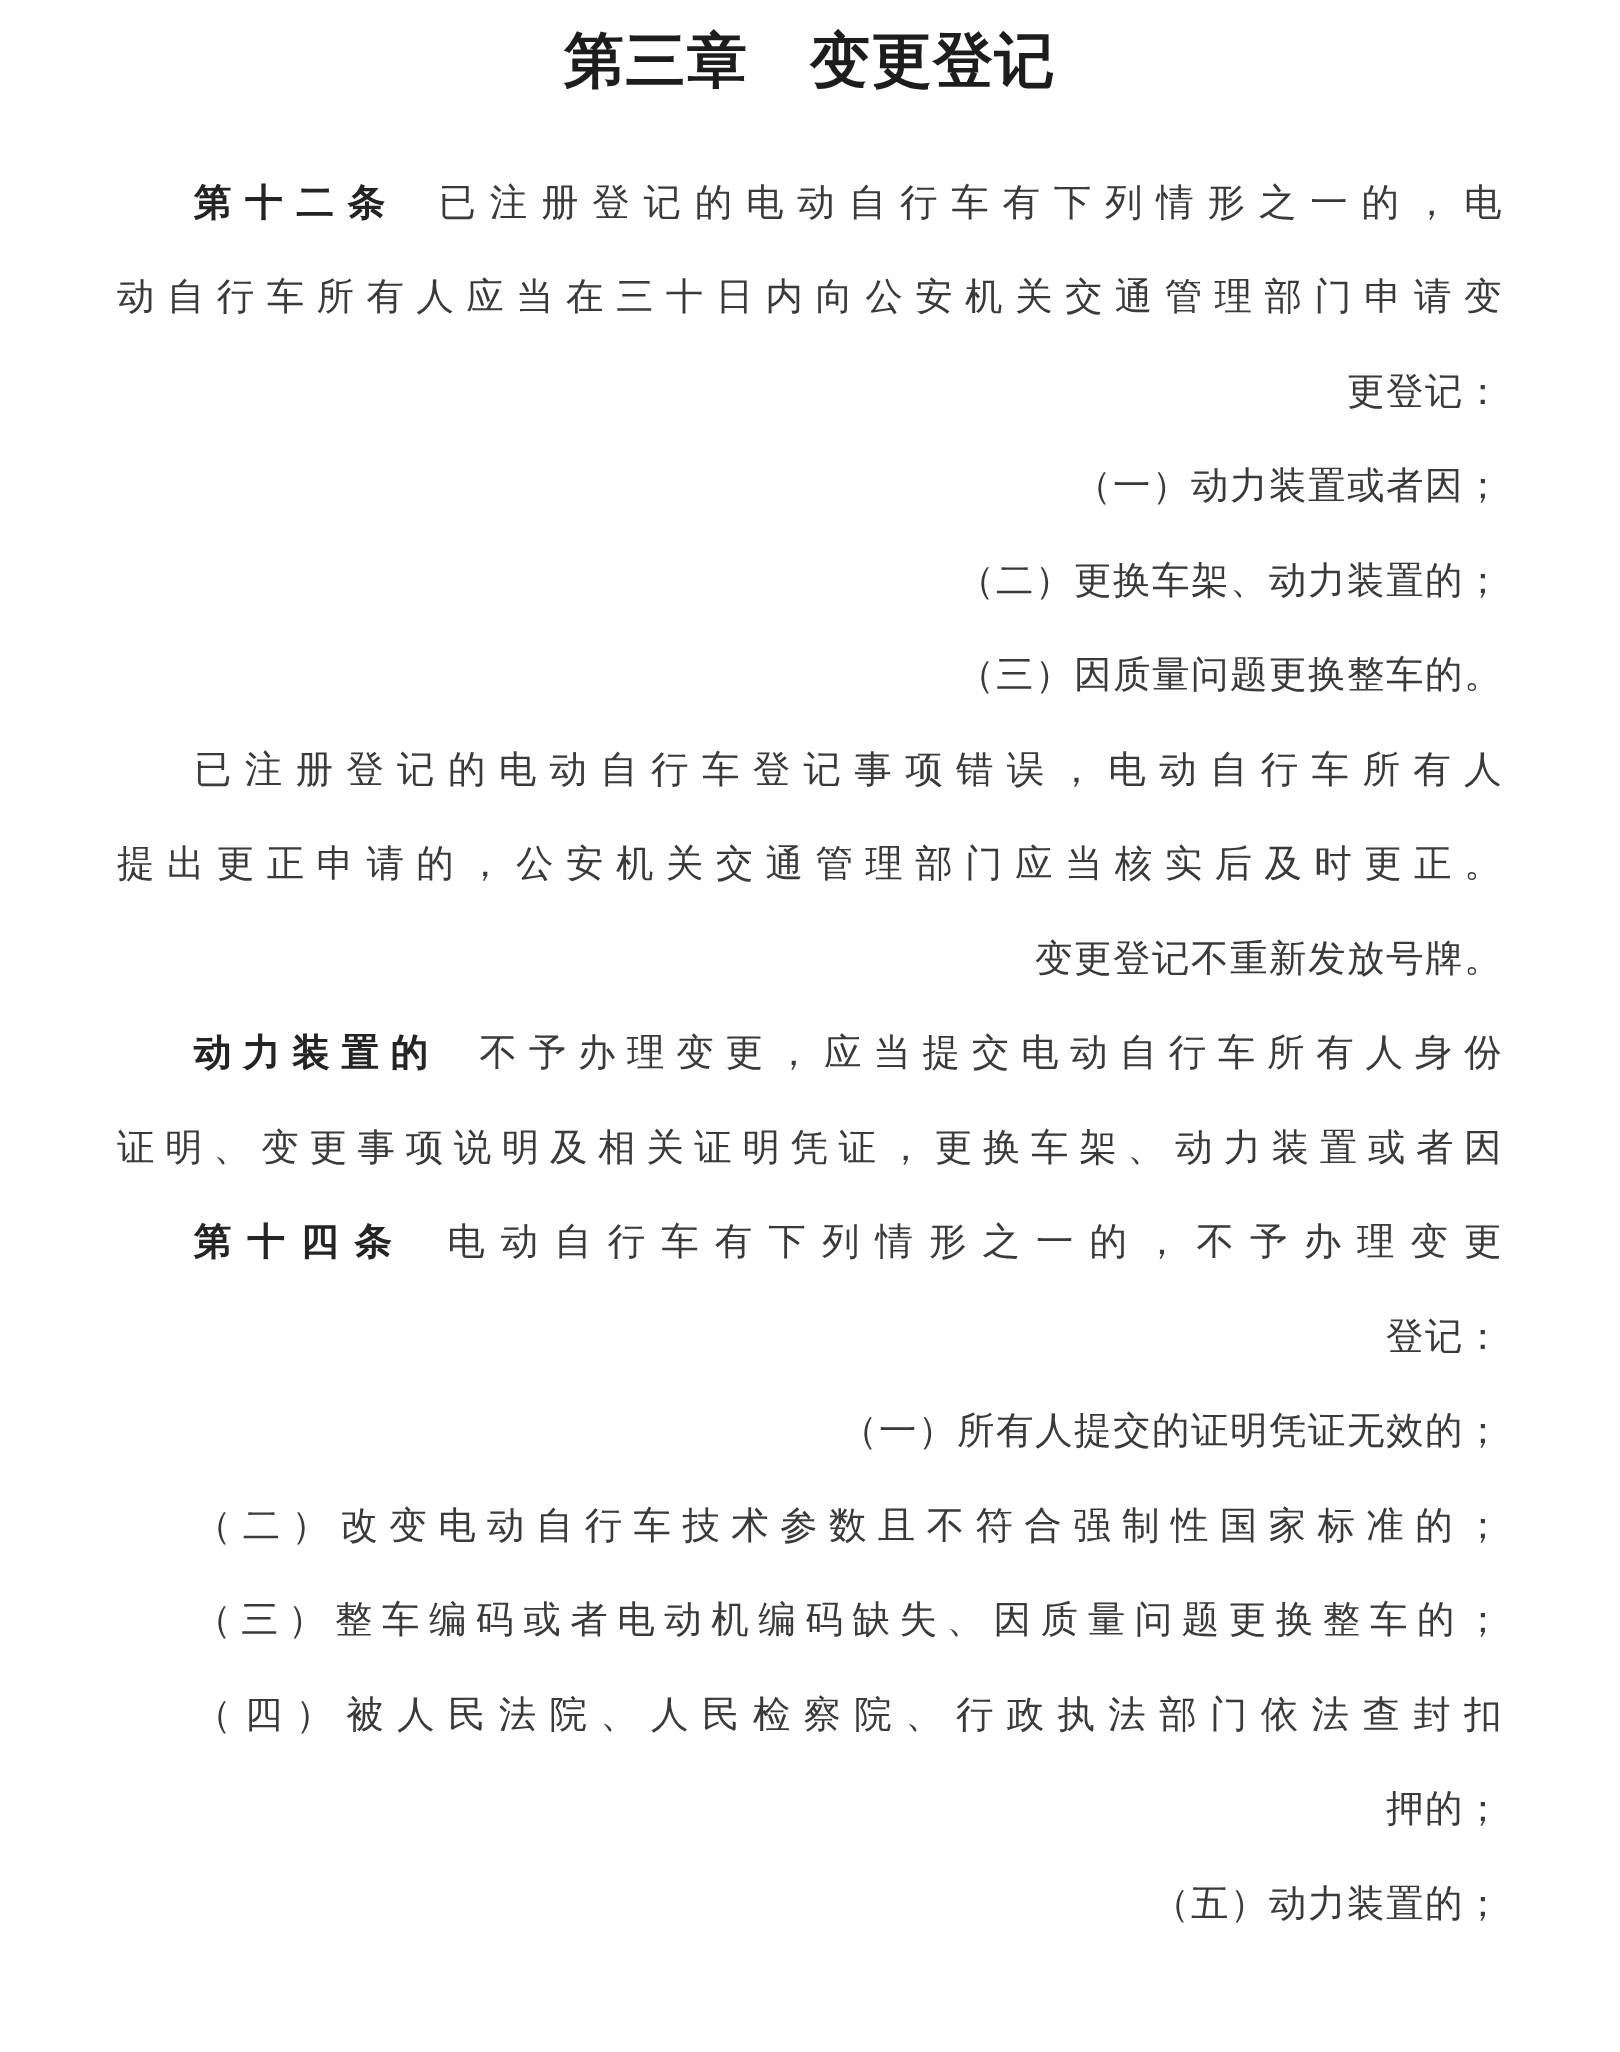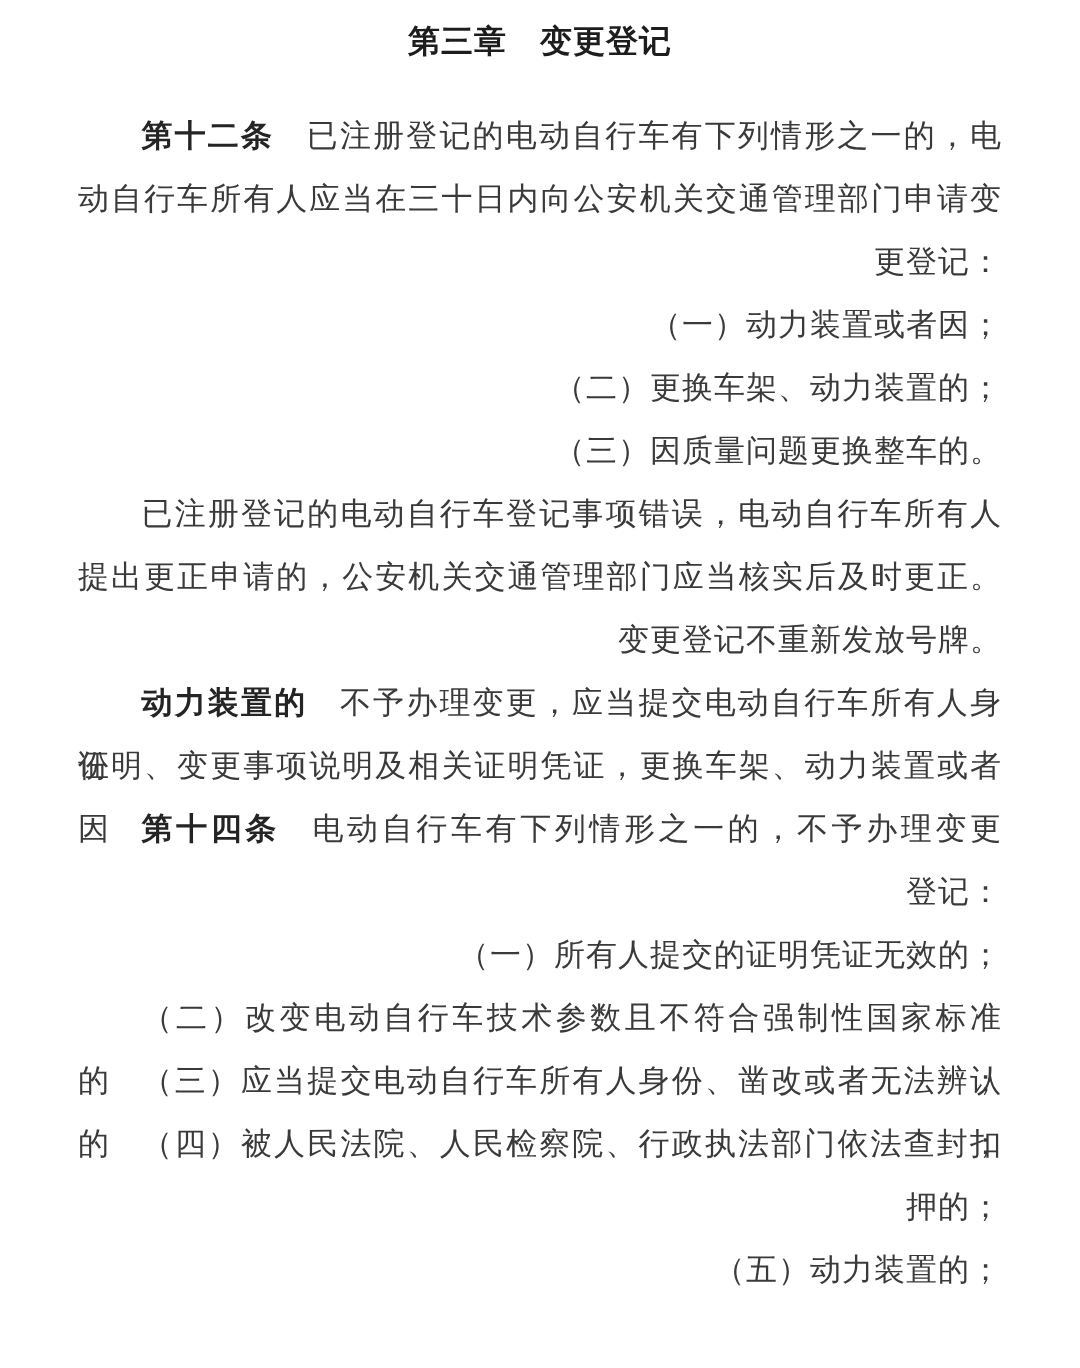--- a/index.html
+++ b/index.html
@@ -12,32 +12,32 @@
   }
   .page {
     position: absolute; inset: 0;
     background: #ffffff;
     color: #3a3a3a;
   }
   .chapter-title {
     position: absolute;
     top: 18px; left: 0; width: 100%;
     text-align: center;
-    font-size: 32px;
+    font-size: 40px;
     line-height: 46px;
     font-weight: 700;
     color: #1d1d1d;
     letter-spacing: 1px;
   }
   .textblock {
     position: absolute;
     top: 104px;
     left: 78px;
     width: 924px;
-    font-size: 31px;
+    font-size: 25px;
     color: #3a3a3a;
   }
   .line {
     height: 63px;
     line-height: 63px;
     letter-spacing: 1px;
     text-align: right;
   }
   .ind { text-indent: 2.05em; }
   .fill {
@@ -84,21 +84,21 @@
 
 
     <div class="line ind fill"><span class="art">第十四条</span><span>电动自行车有下列情形之一的，不予办理变更</span></div>
 
     <div class="line"><span>登记：</span></div>
 
     <div class="line ind"><span>（一）所有人提交的证明凭证无效的；</span></div>
 
     <div class="line ind fill"><span>（二）改变电动自行车技术参数且不符合强制性国家标准的；</span></div>
 
-    <div class="line ind fill"><span>（三）应当提交电动自行车所有人身份、凿改或者无法辨认的；</span></div>
+    <div class="line ind fill"><span>（三）整车编码或者电动机编码缺失、因质量问题更换整车的；</span></div>
 
     <div class="line ind fill"><span>（四）被人民法院、人民检察院、行政执法部门依法查封扣</span></div>
 
     <div class="line"><span>押的；</span></div>
 
     <div class="line ind"><span>（五）动力装置的；</span></div>
 
   </div>
 </div>
 

